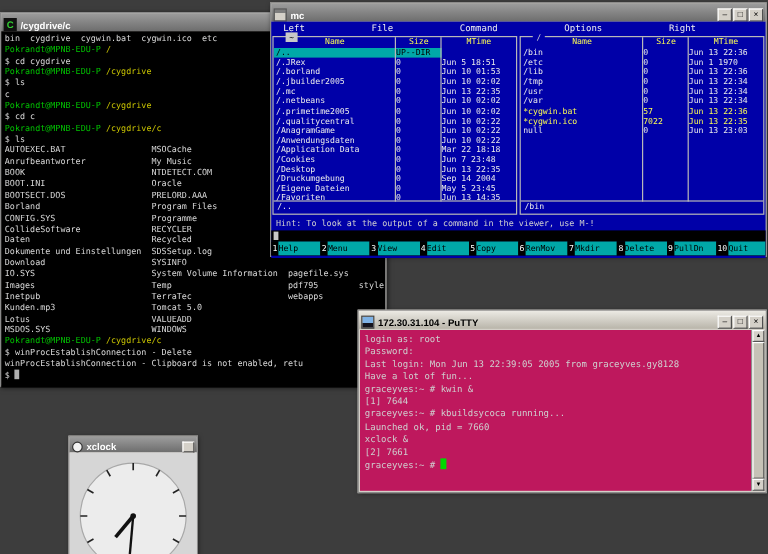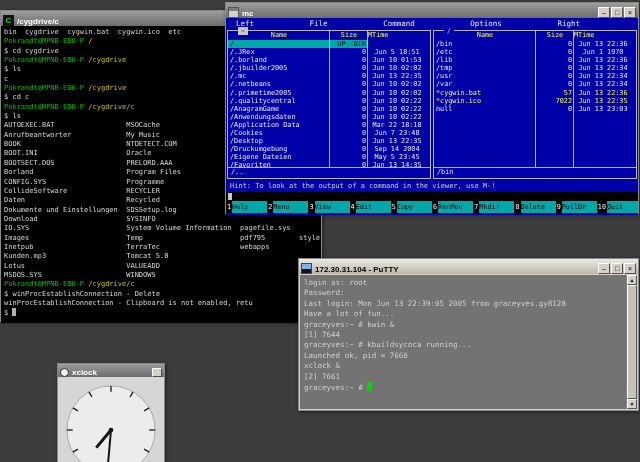--- a/index.html
+++ b/index.html
@@ -31,43 +31,43 @@
   .mcbody{height:197px;background:#0000a8;font-family:"DejaVu Sans Mono",monospace;position:relative;}
   .mcmenu{height:11px;display:flex;justify-content:space-between;padding:1px 58px 0 10px;color:#eee;font-size:7.5px;line-height:10px;}
   .mitem{cursor:default;}
   .panels{display:flex;height:151px;padding:0 1px;gap:2px;}
   .panel{flex:1;position:relative;border:1px solid #b8b8b8;height:149px;box-sizing:border-box;color:#ececec;}
   .ppath{position:absolute;top:-4px;left:10px;font-size:6.5px;line-height:8px;padding:0 3px;z-index:3;background:#0000a8;color:#d8d8d8;}
   .ppath.active{background:#c8c8c8;color:#000;}
   .phead{display:flex;height:9px;font-size:6.8px;line-height:9px;color:#fcfc54;}
   .hname{flex:1;text-align:center;}
   .hsize{width:38px;text-align:center;}
-  .htime{width:62px;}
+  .htime{width:62px;text-align:center;}
   .rows{position:absolute;top:9px;left:0;right:0;bottom:10px;overflow:hidden;}
   .frow{display:flex;height:8.1px;line-height:8.1px;font-size:6.8px;}
   .cname{flex:1;padding-left:2px;overflow:hidden;white-space:pre;}
-  .csize{width:38px;text-align:right;padding-right:2px;box-sizing:border-box;}
-  .ctime{width:62px;text-align:center;padding-right:4px;box-sizing:border-box;white-space:pre;}
+  .csize{width:38px;text-align:left;padding-right:2px;box-sizing:border-box;}
+  .ctime{width:62px;text-align:left;padding-right:4px;box-sizing:border-box;white-space:pre;}
   .frow.selected .cname,.frow.selected .csize{background:#00a8a8;color:#000;}
   .frow.tagged{color:#fcfc54;}
   .vsep{position:absolute;top:0;bottom:10px;width:1px;background:#b8b8b8;}
   .vsep1{right:100px;}.vsep2{right:62px;}
   .mini{position:absolute;left:0;right:0;bottom:0;height:10px;border-top:1px solid #b8b8b8;
         font-size:6.8px;line-height:9px;padding-left:3px;color:#ececec;}
   .mchint{height:11px;color:#d0d0d0;font-size:7px;line-height:11px;padding-left:4px;white-space:pre;overflow:hidden;}
   .mccmd{height:9px;background:#000;position:relative;}
   .mccur{position:absolute;left:2px;top:1px;width:4px;height:7px;background:#c8c8c8;}
   .mckeys{height:12px;display:flex;background:#000;}
   .kitem{flex:1;display:flex;overflow:hidden;}
   .knum{background:#000;color:#fff;font-size:6.8px;line-height:12px;padding:0 1px;}
   .klab{flex:1;background:#00a8a8;color:#000;font-size:6.8px;line-height:12px;white-space:nowrap;overflow:hidden;}
   
   .putty{left:298px;top:258px;width:341px;height:153px;z-index:4;}
   .picon{width:11px;height:11px;background:linear-gradient(180deg,#7fb2e5 0 55%,#14141e 55%);border:1px solid #444;box-sizing:border-box;}
-  .pterm{position:absolute;left:1px;right:12px;top:16px;bottom:1px;background:#737373;
+  .pterm{position:absolute;left:1px;right:12px;top:16px;bottom:1px;background:#be185d;
          padding:3px 4px;font-size:7.5px;line-height:10.4px;color:#cfcfcf;font-family:"DejaVu Sans Mono",monospace;overflow:hidden;}
   .pterm .tline{white-space:pre;}
   .pcur{display:inline-block;width:5px;height:9px;background:#00d800;vertical-align:-1px;}
   .pscroll{position:absolute;top:16px;right:1px;bottom:1px;width:11px;background:#d4d0c8;border-left:1px solid #808080;box-sizing:border-box;}
   .sarrow{height:10px;background:#d4d0c8;border:1px solid;border-color:#fff #555 #555 #fff;
           font-size:5px;line-height:9px;text-align:center;color:#000;box-sizing:border-box;}
   .sthumb{position:absolute;top:10px;bottom:10px;left:0;right:0;background:#c6c2b6;border:1px solid;border-color:#fff #555 #555 #fff;box-sizing:border-box;}
   .sdown{position:absolute;bottom:0;left:0;right:0;}
   .sup{position:absolute;top:0;left:0;right:0;}
   

